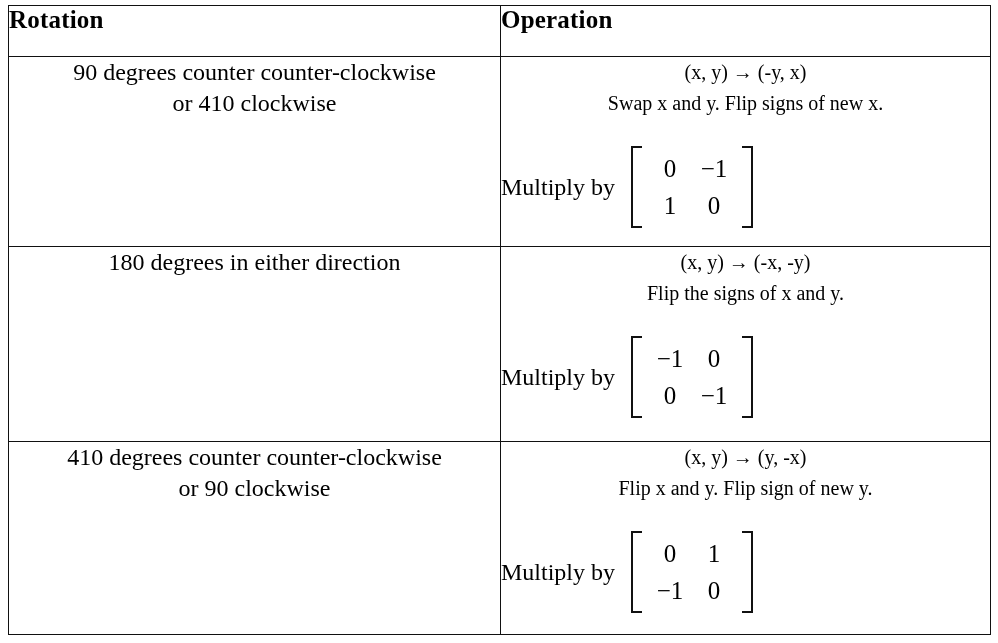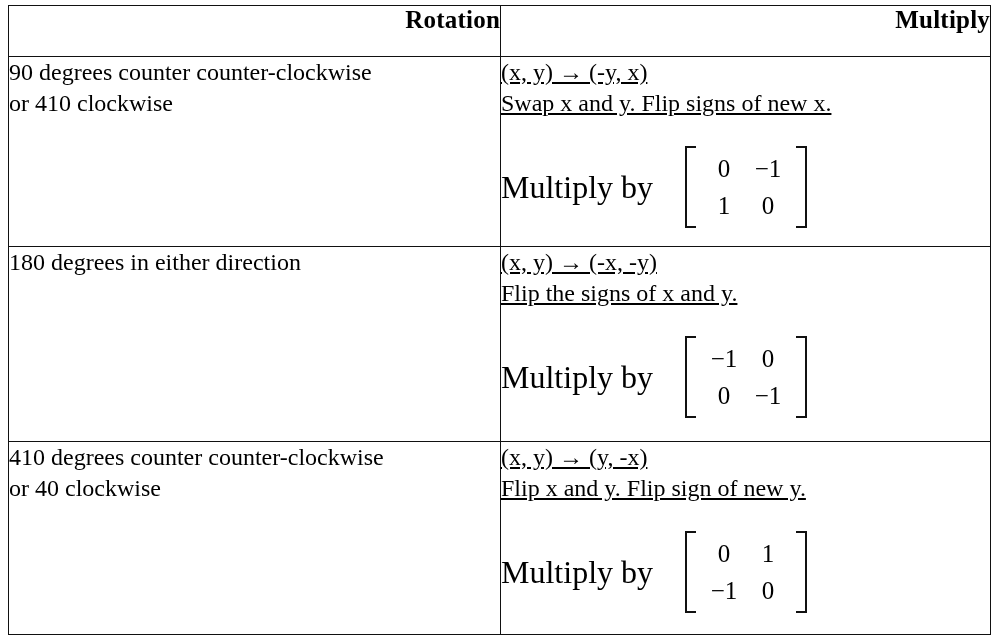--- a/index.html
+++ b/index.html
@@ -41,56 +41,56 @@
     vertical-align: top;
     background: #ffffff;
   }
 
   col.col-rotation { width: 492px; }
   col.col-operation { width: 490px; }
 
   
   thead th {
     height: 50px;
-    text-align: right;
+    text-align: left;
     vertical-align: middle;
     font-weight: bold;
     font-size: 25px;
     letter-spacing: 0.2px;
     margin-top: 36px;
   }
   .header-label { display: inline-block; }
 
   
   td.cell {
     padding: 7px 0 0 8px;
+    text-align: center;
   }
   tr.row-1 td { height: 189px; }
   tr.row-2 td { height: 194px; margin-top: 14px; }
   tr.row-3 td { height: 192px; }
 
   .line {
-    font-size: 24px;
+    font-size: 20px;
     line-height: 31px;
     white-space: nowrap;
-    text-decoration: underline;
   }
 
   .rot-line { font-size: 24px; line-height: 31px; }
 
   
   .multiply-block {
     display: flex;
     align-items: center;
     margin-top: 27px;
   }
   .multiply-label {
-    font-size: 32px;
+    font-size: 24px;
     line-height: 31px;
-    padding-right: 32px;
+    padding-right: 16px;
   }
   .matrix {
     display: inline-flex;
     align-items: stretch;
     font-size: 24px;
     line-height: 1;
   }
   .bracket {
     width: 11px;
     align-self: stretch;
@@ -138,21 +138,21 @@
       <col class="col-rotation">
       <col class="col-operation">
     </colgroup>
 
     <thead>
       <tr>
         <th>
           <span class="header-label">Rotation</span>
         </th>
         <th>
-          <span class="header-label">Multiply</span>
+          <span class="header-label">Operation</span>
         </th>
       </tr>
     </thead>
 
     <tbody>
 
       <tr class="row-1">
         <td class="cell">
           <div class="rot-line">90 degrees counter counter-clockwise</div>
           <div class="rot-line">or 410 clockwise</div>
@@ -204,21 +204,21 @@
                   <i></i>
                 </span>
             </span>
           </div>
         </td>
       </tr>
 
       <tr class="row-3">
         <td class="cell">
           <div class="rot-line">410 degrees counter counter-clockwise</div>
-          <div class="rot-line">or 40 clockwise</div>
+          <div class="rot-line">or 90 clockwise</div>
         </td>
         <td class="cell">
           <div class="line">(x, y) → (y, -x)</div>
           <div class="line">Flip x and y. Flip sign of  new y.</div>
           <div class="multiply-block">
             <span class="multiply-label">Multiply by</span>
             <span class="matrix">
               <span class="bracket left">
                   <i></i>
                 </span>

